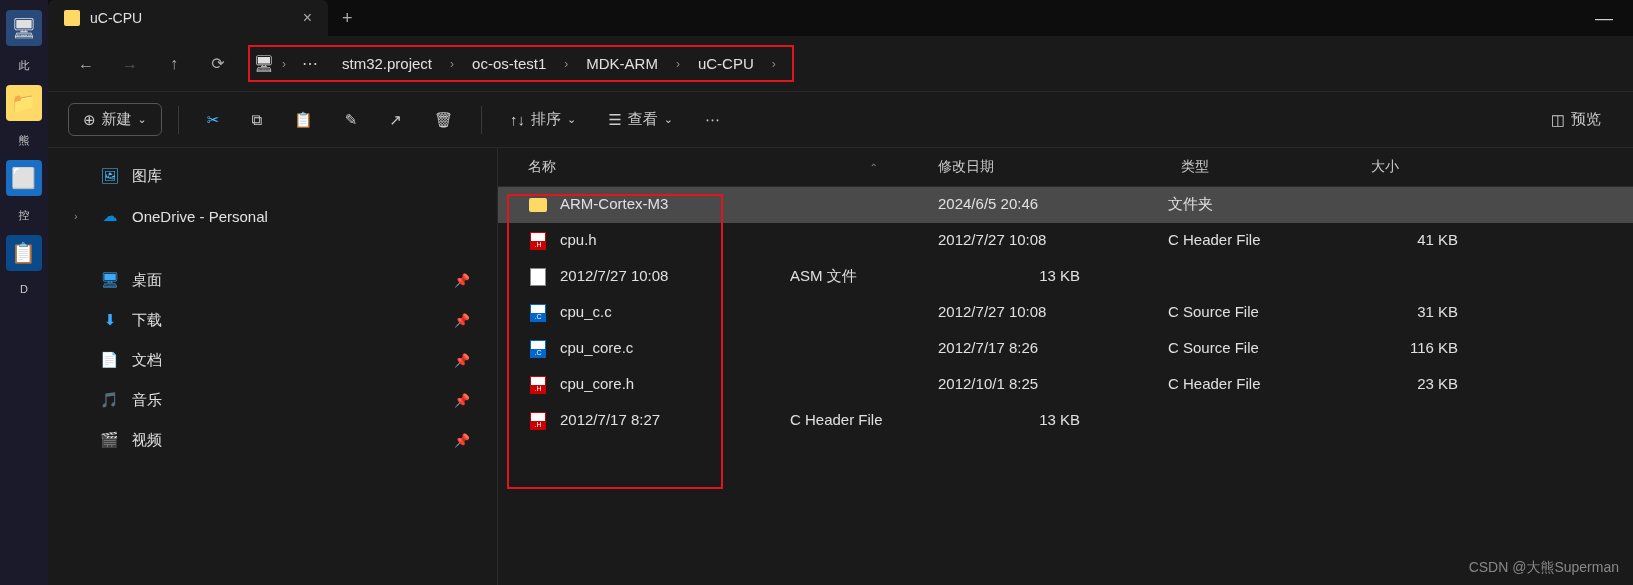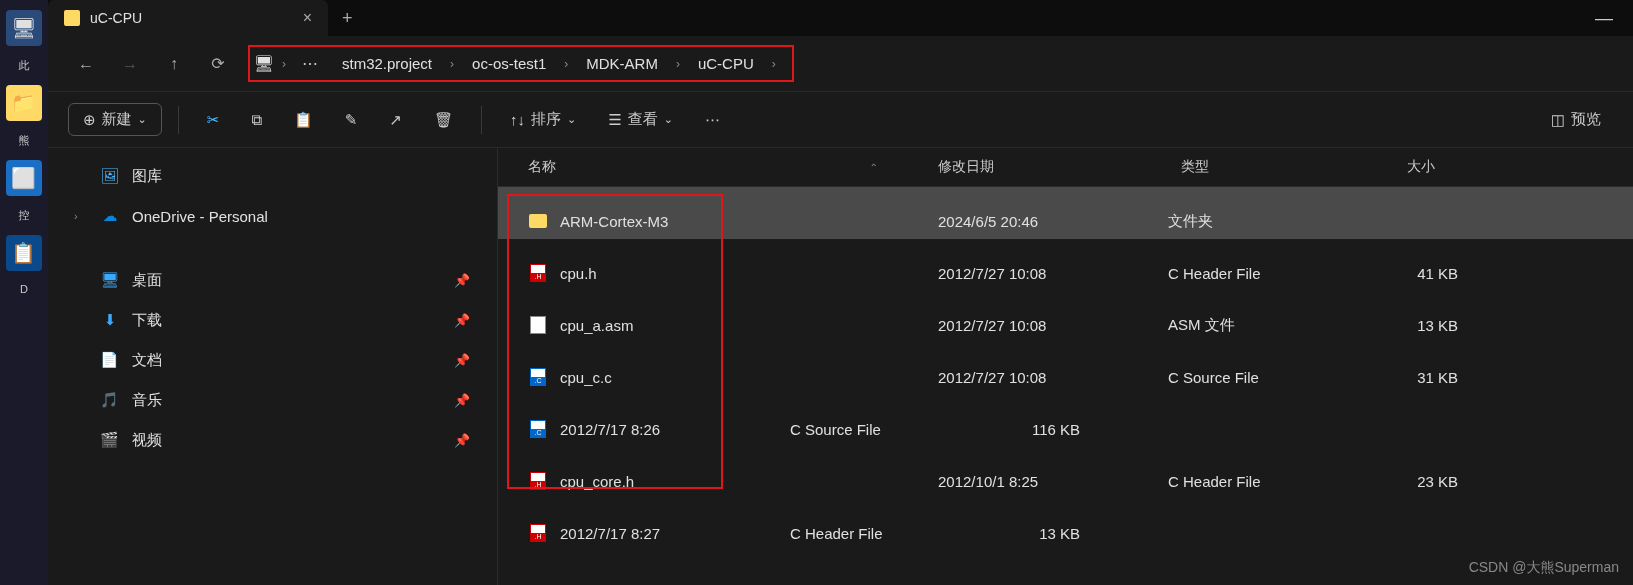--- a/index.html
+++ b/index.html
@@ -45,24 +45,24 @@
     .side-icon { width: 20px; height: 20px; display: flex; align-items: center; justify-content: center; }
     .side-expand { font-size: 11px; color: #888; width: 14px; }
     .side-gap { height: 24px; }
     .pin { margin-left: auto; color: #888; font-size: 13px; }
     
     .file-area { flex: 1; background: #1a1a1a; }
     .col-headers { display: flex; padding: 10px 0 10px 30px; border-bottom: 1px solid #2a2a2a; font-size: 14px; color: #ccc; }
     .col-name { width: 410px; display: flex; align-items: center; gap: 3px; }
     .col-date { width: 230px; }
     .col-type { width: 190px; margin-left: 13px; }
-    .col-size { width: 100px; text-align: center; }
+    .col-size { width: 100px; text-align: left; }
     .sort-ind { font-size: 10px; color: #888; margin-left: auto; margin-right: 60px; }
     
-    .file-row { display: flex; align-items: center; padding: 24px 0 8px 30px; font-size: 15px; cursor: pointer; }
+    .file-row { display: flex; align-items: flex-start; padding: 8px 0 8px 30px; font-size: 15px; cursor: pointer; }
     .file-row.selected { background: #4a4a4a; }
     .file-icon { width: 20px; height: 20px; margin-right: 12px; display: flex; align-items: center; justify-content: center; }
     .folder-ico { background: #ffd966; width: 18px; height: 14px; border-radius: 2px; }
     .h-ico { background: #fff; border: 1px solid #c00; width: 16px; height: 18px; position: relative; }
     .h-ico::after { content: ".H"; position: absolute; bottom: 0; left: 0; right: 0; background: #c00; color: #fff; font-size: 7px; text-align: center; line-height: 8px; }
     .c-ico { background: #fff; border: 1px solid #06c; width: 16px; height: 18px; position: relative; }
     .c-ico::after { content: ".C"; position: absolute; bottom: 0; left: 0; right: 0; background: #06c; color: #fff; font-size: 7px; text-align: center; line-height: 8px; }
     .asm-ico { background: #fff; width: 16px; height: 18px; border: 1px solid #888; }
     .fname { width: 378px; }
     .fdate { width: 230px; }
@@ -238,38 +238,38 @@
             </div>
     <div class="fname">cpu.h</div>
     <div class="fdate">2012/7/27 10:08</div>
     <div class="ftype">C Header File</div>
     <div class="fsize">41 KB</div>
   </div>
           <div class="file-row">
     <div class="file-icon">
               <div class="asm-ico"></div>
             </div>
-    <div class="fname">cpu_a.asm</div>
     <div class="fdate">2012/7/27 10:08</div>
     <div class="ftype">ASM 文件</div>
     <div class="fsize">13 KB</div>
   </div>
           <div class="file-row">
     <div class="file-icon">
               <div class="c-ico"></div>
             </div>
     <div class="fname">cpu_c.c</div>
     <div class="fdate">2012/7/27 10:08</div>
     <div class="ftype">C Source File</div>
     <div class="fsize">31 KB</div>
   </div>
           <div class="file-row">
     <div class="file-icon">
               <div class="c-ico"></div>
             </div>
+    <div class="fname">cpu_core.c</div>
     <div class="fdate">2012/7/17 8:26</div>
     <div class="ftype">C Source File</div>
     <div class="fsize">116 KB</div>
   </div>
           <div class="file-row">
     <div class="file-icon">
               <div class="h-ico"></div>
             </div>
     <div class="fname">cpu_core.h</div>
     <div class="fdate">2012/10/1 8:25</div>

